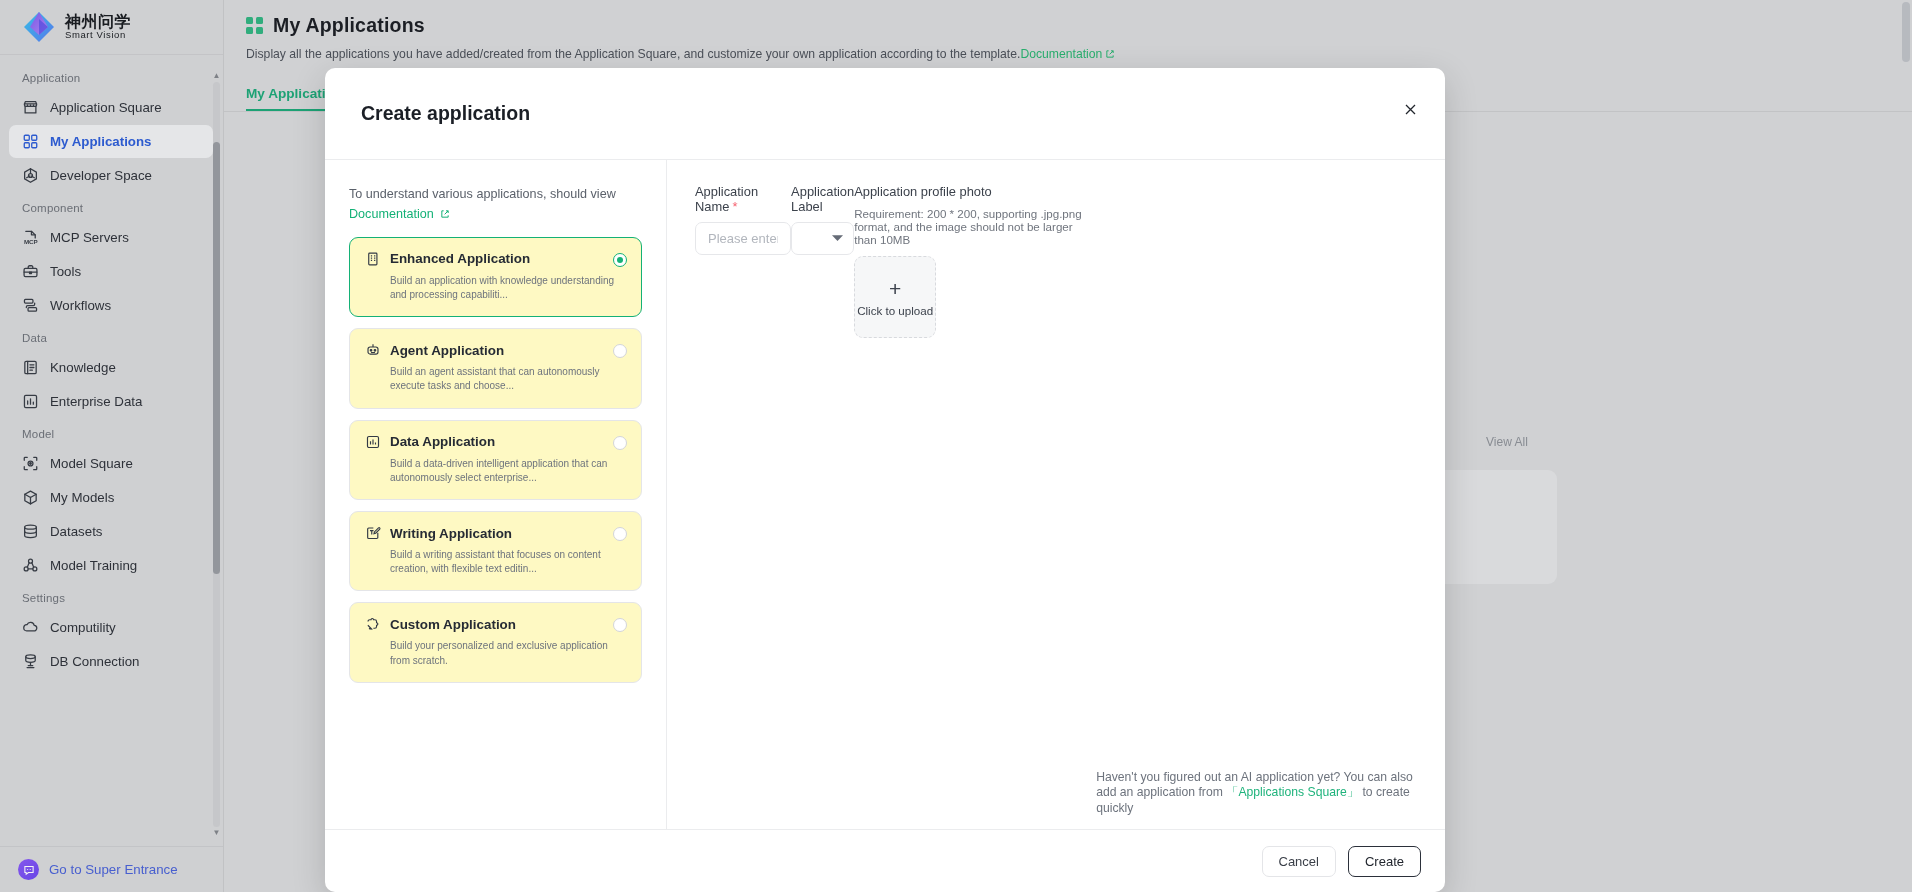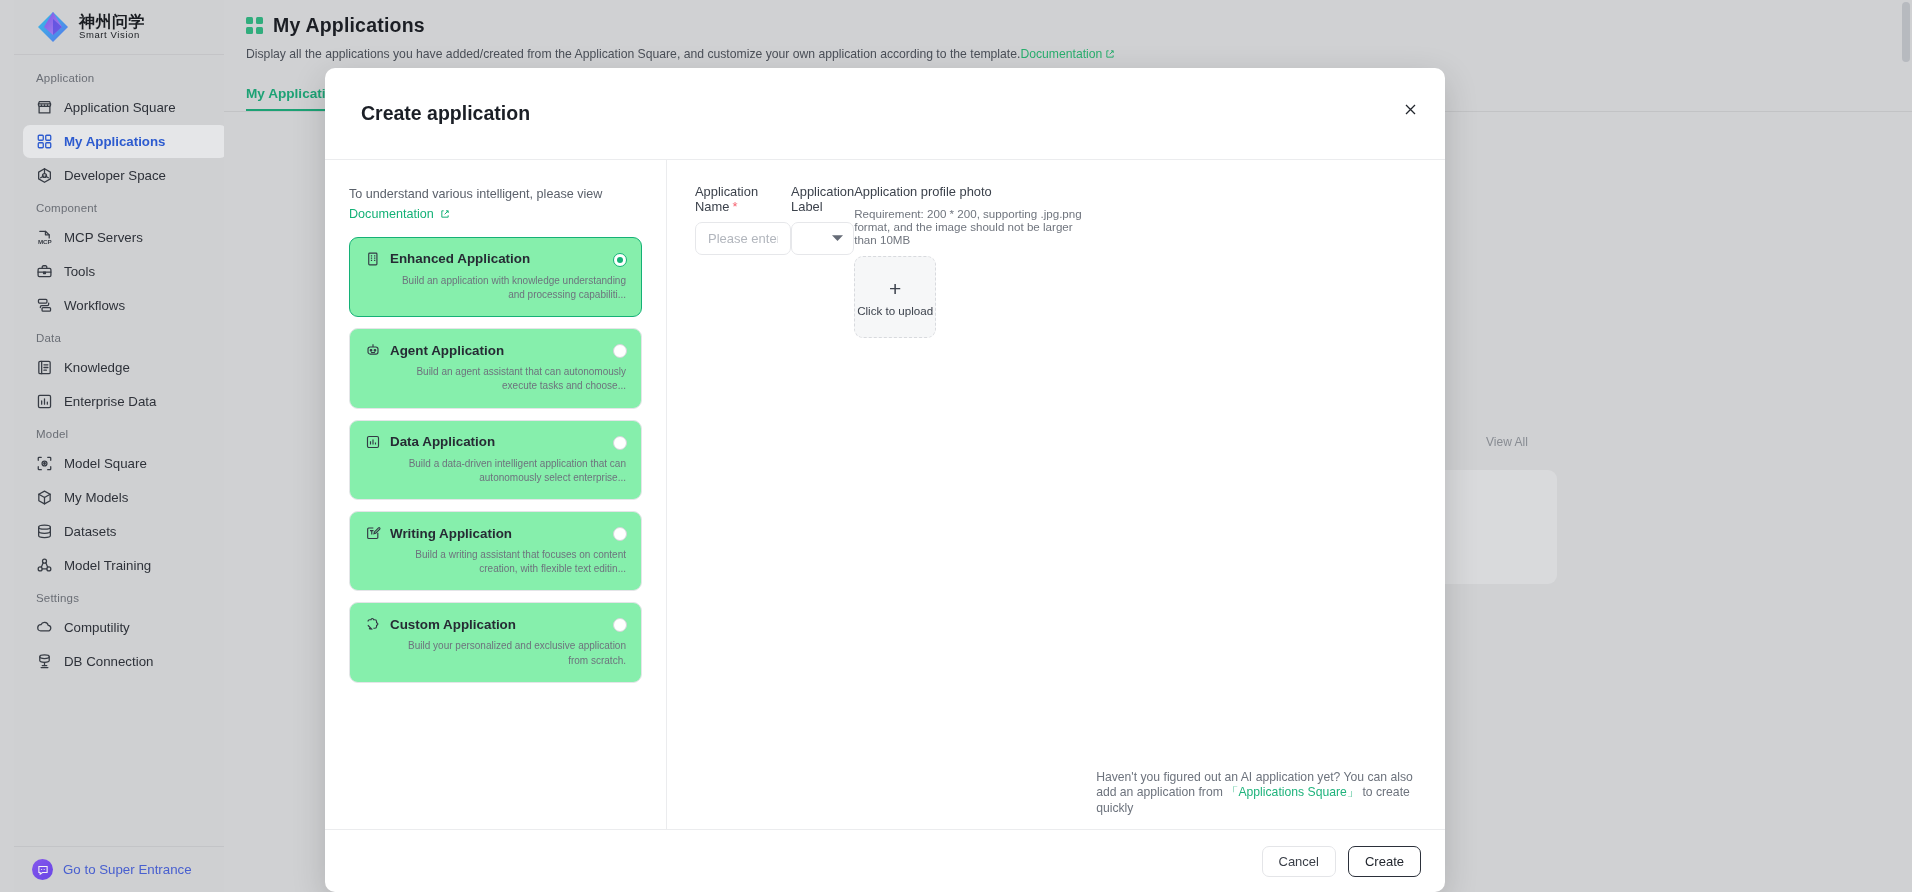--- a/index.html
+++ b/index.html
@@ -11,21 +11,21 @@
     overflow: hidden;
   }
   body { position: relative; }
 
   
   #sidebar {
     position: absolute; left: 0; top: 0;
     width: 224px; height: 892px;
     background: #d8d9db;
     border-right: 1px solid #c9cacd;
-    display: flex; flex-direction: column; margin-left: 14px;
+    display: flex; flex-direction: column;
   }
   #brand {
     height: 55px; flex: 0 0 55px;
     display: flex; align-items: center;
     gap: 9px; padding-left: 22px;
     border-bottom: 1px solid #cccdd0;
   }
   .brand-logo { width: 34px; height: 34px; position: relative; flex: 0 0 34px; }
   .brand-text { display: flex; flex-direction: column; line-height: 1.05; }
   .brand-cn { font-size: 16px; font-weight: 700; color: #1b1e23; letter-spacing: .5px; }
@@ -164,22 +164,21 @@
   }
   #type-hint { font-size: 12.6px; color: #5b616b; line-height: 1.5; }
   #type-doc-link { display: inline-block; margin-top: 3px; font-size: 12.6px; color: #13b176; text-decoration: none; cursor: pointer; }
   #type-list { margin-top: 15px; display: flex; flex-direction: column; gap: 11px; }
   .type-card {
     border: 1px solid #e4e5e8;
     border-radius: 9px;
     padding: 13px 15px 14px 15px;
     position: relative;
     cursor: pointer;
-    background: #86efac;
-    text-align: right;
+    background: #fef9c3;
   }
   .type-card.selected { border: 1.6px solid #14b176; }
   .type-card-head { display: flex; align-items: center; gap: 9px; }
   .type-card-icon { width: 16px; height: 16px; flex: 0 0 16px; color: #333a45; }
   .type-card-name { font-size: 13.4px; font-weight: 700; color: #262b34; }
   .type-card-desc {
     margin-top: 7px; margin-left: 25px;
     font-size: 10px; color: #6d737d; line-height: 1.42;
   }
   .type-radio {
@@ -521,21 +520,21 @@
     <div id="modal-close">
       <svg width="15" height="15" viewBox="0 0 16 16" stroke="#22262d" stroke-width="1.4" fill="none">
         <path d="M3.2 3.2 L12.8 12.8 M12.8 3.2 L3.2 12.8"></path>
       </svg>
     </div>
   </div>
 
   <div id="modal-body">
 
     <div id="type-pane">
-      <div id="type-hint">To understand various intelligent, please view</div>
+      <div id="type-hint">To understand various applications, should view</div>
       <a id="type-doc-link">
         <span>Documentation</span>
         <span class="ext-mark"><svg width="10" height="10" viewBox="0 0 12 12" fill="none" stroke="#13b176" stroke-width="1.2">
               <path d="M4.4 2.2H2.2v7.6h7.6V7.6"></path>
               <path d="M7.2 2.2h2.6v2.6"></path>
               <path d="M9.8 2.2L5.6 6.4"></path>
             </svg></span>
       </a>
       <div id="type-list">
           <div class="type-card selected">

